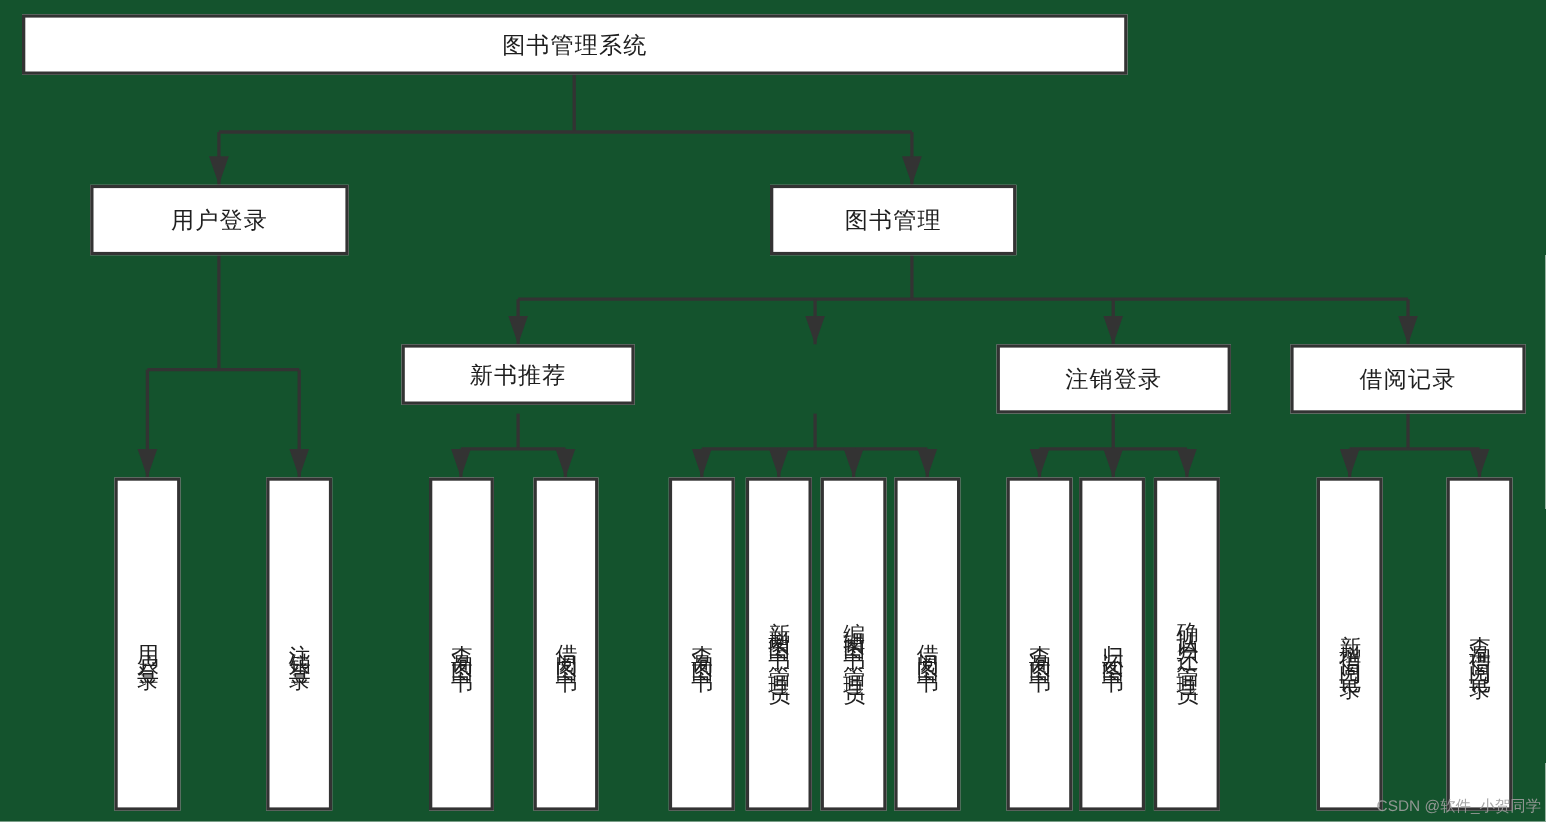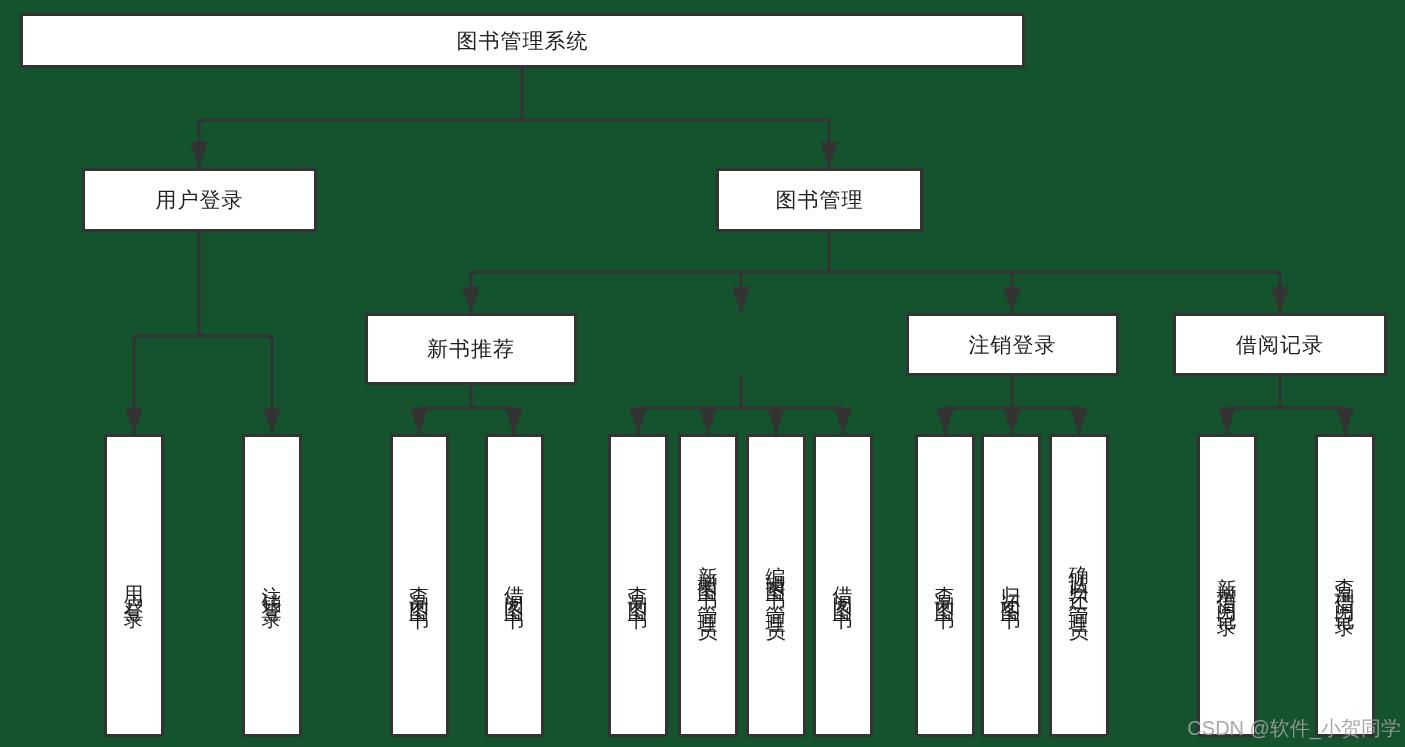--- a/index.html
+++ b/index.html
@@ -12,21 +12,21 @@
     position:absolute;box-sizing:border-box;border:3px solid #333;background:#fff;
     display:flex;align-items:center;justify-content:center;z-index:2;
   }
   .node.h span{font-size:21px;letter-spacing:1px;white-space:nowrap;}
   .node.v span{
     writing-mode:vertical-rl;text-orientation:mixed;font-size:20px;
     letter-spacing:8px;line-height:1;white-space:nowrap;
   }
   #watermark{
     position:absolute;right:4px;bottom:5px;z-index:5;
-    font-size:20px;color:#9e9e9e;opacity:.9;white-space:nowrap;
+    font-size:14px;color:#9e9e9e;opacity:.9;white-space:nowrap;
   }
 </style>
 </head>
 <body>
 
 <div id="canvas">
 
   <svg id="wires" width="1405" height="747" viewBox="0 0 1405 747">
     <defs>
       <marker id="arw" orient="auto" markerUnits="userSpaceOnUse" markerWidth="30" markerHeight="22" refX="26" refY="11" viewBox="0 0 30 22">
@@ -77,25 +77,25 @@
     </g>
   </svg>
 
   <div class="node h" style="left:20px;top:13px;width:1005px;height:55px">
     <span>图书管理系统</span>
   </div>
 
   <div class="node h" style="left:82px;top:168px;width:235px;height:64px">
     <span>用户登录</span>
   </div>
-  <div class="node h" style="left:716px;top:168px;width:207px;height:64px">
+  <div class="node h" style="left:700px;top:168px;width:224px;height:64px">
     <span>图书管理</span>
   </div>
 
-  <div class="node h" style="left:365px;top:313px;width:212px;height:72px">
+  <div class="node h" style="left:365px;top:313px;width:212px;height:55px">
     <span>新书推荐</span>
   </div>
   <div class="node h" style="left:906px;top:313px;width:213px;height:63px">
     <span>注销登录</span>
   </div>
   <div class="node h" style="left:1173px;top:313px;width:214px;height:63px">
     <span>借阅记录</span>
   </div>
 
   <div class="node v" style="left:104px;top:434px;width:60px;height:303px">

